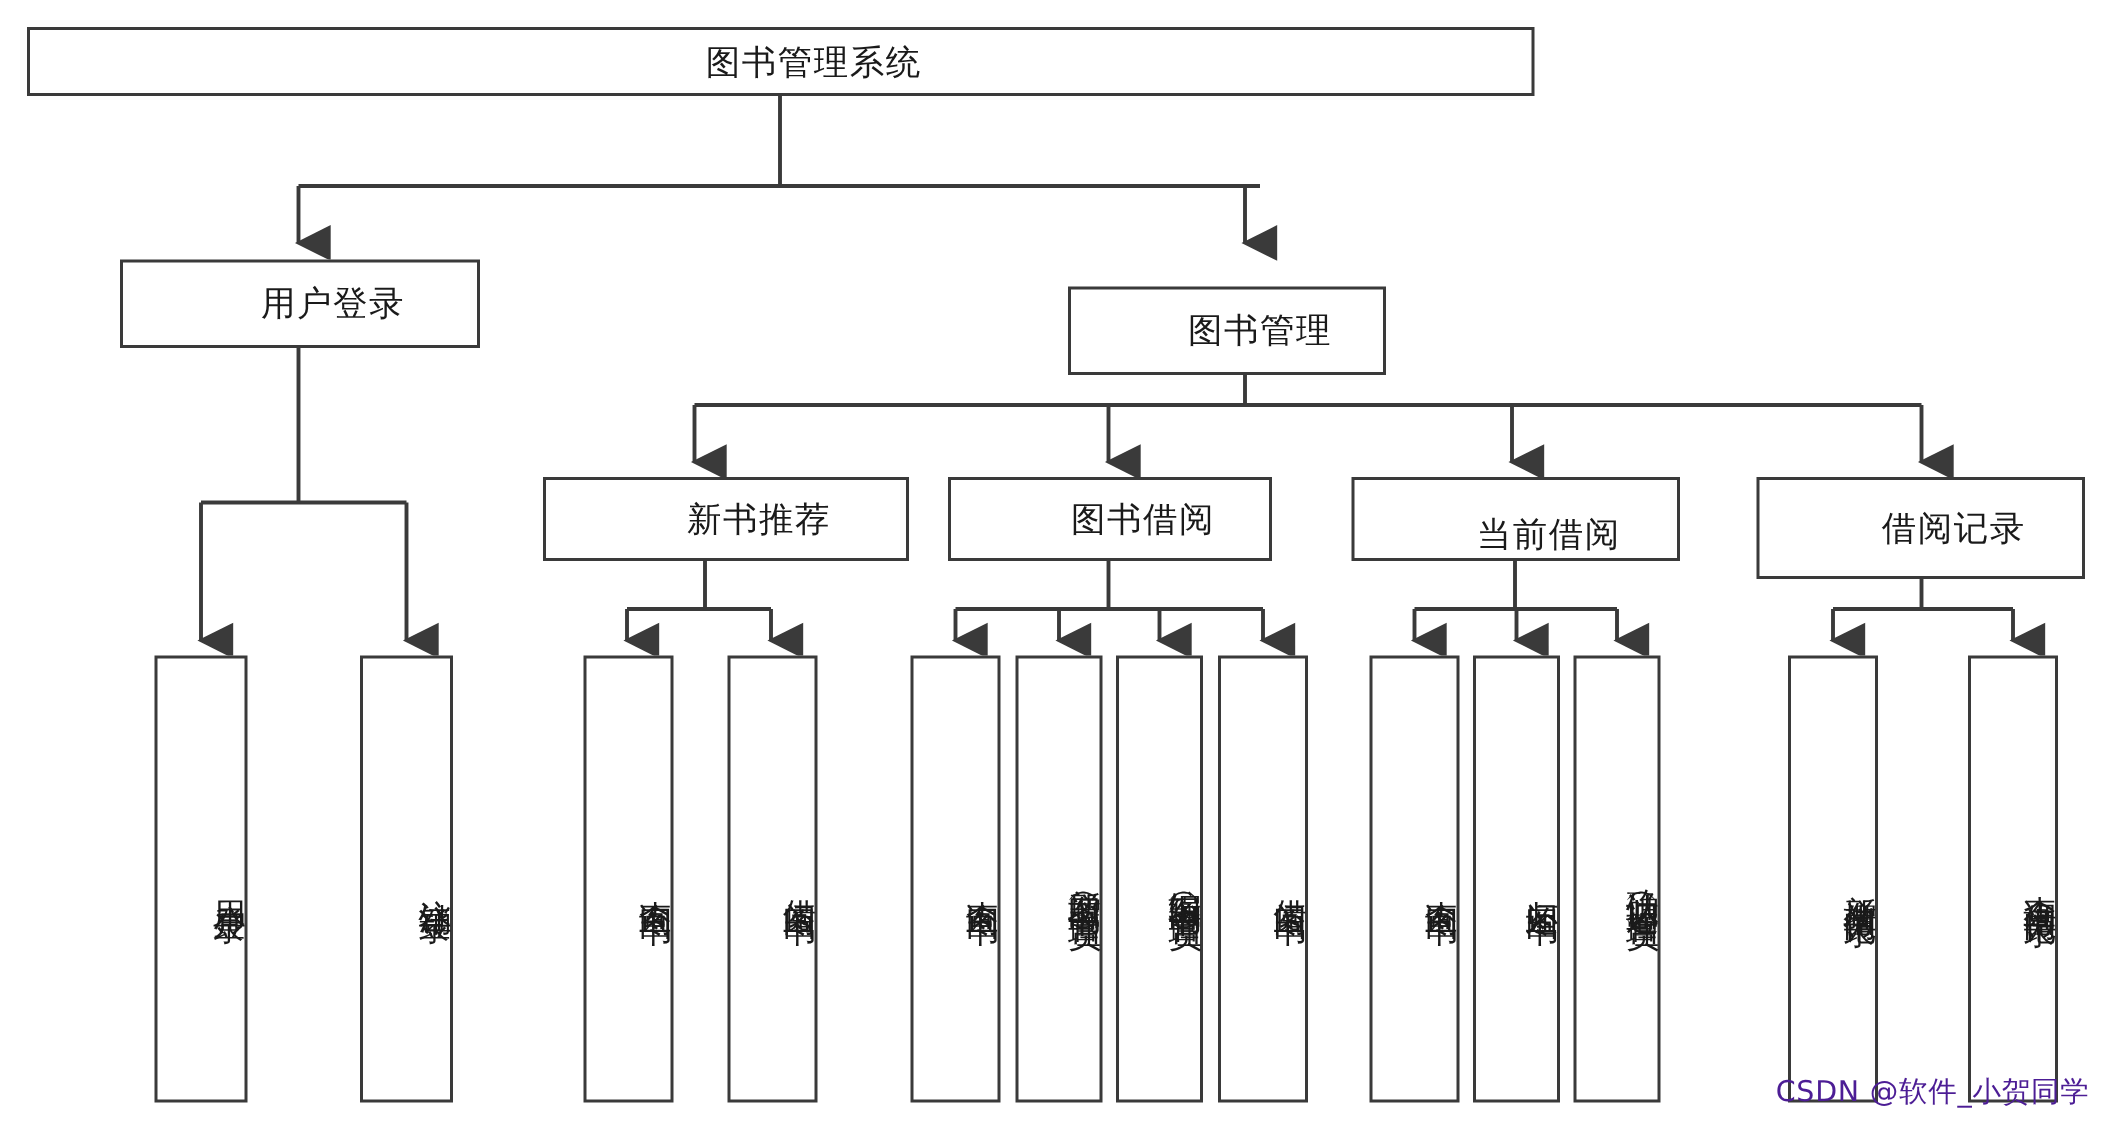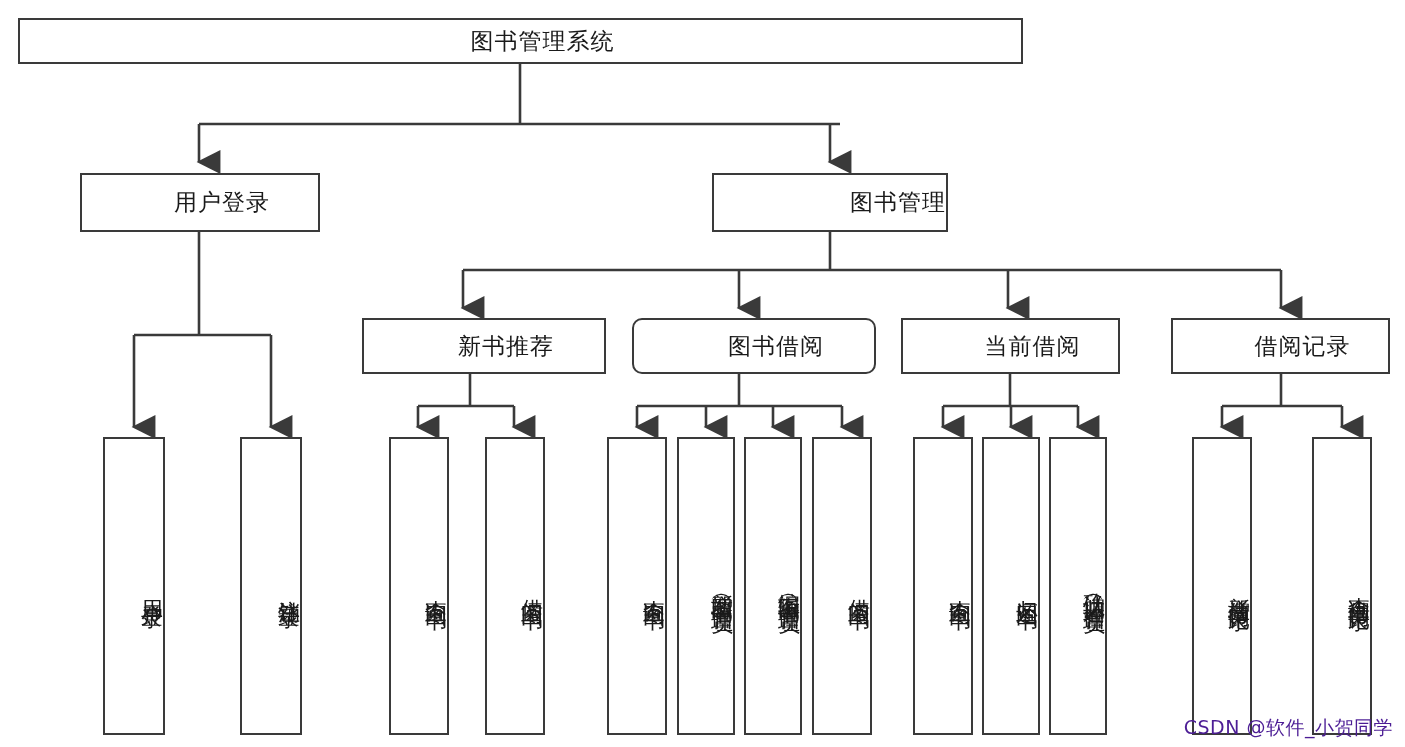--- a/index.html
+++ b/index.html
@@ -118,37 +118,37 @@
   </svg>
 
   <div class="node horiz" style="left:18px;top:18px;width:1005px;height:46px;">
     <span class="node-label">图书管理系统</span>
   </div>
 
   <div class="node horiz" style="left:80px;top:173px;width:240px;height:59px;">
     <span class="node-label">用户登录</span>
   </div>
 
-  <div class="node horiz" style="left:712px;top:173px;width:236px;height:59px;justify-content:flex-end;">
+  <div class="node horiz" style="left:712px;top:191px;width:212px;height:59px;">
     <span class="node-label">图书管理</span>
   </div>
 
   <div class="node horiz" style="left:362px;top:318px;width:244px;height:56px;">
     <span class="node-label">新书推荐</span>
   </div>
 
-  <div class="node horiz" style="left:632px;top:318px;width:244px;height:56px;border-radius:10px;">
+  <div class="node horiz" style="left:632px;top:318px;width:216px;height:56px;">
     <span class="node-label">图书借阅</span>
   </div>
 
-  <div class="node horiz" style="left:901px;top:318px;width:219px;height:56px;">
+  <div class="node horiz" style="left:901px;top:318px;width:219px;height:56px;align-items:flex-end;">
     <span class="node-label">当前借阅</span>
   </div>
 
-  <div class="node horiz" style="left:1171px;top:318px;width:219px;height:56px;">
+  <div class="node horiz" style="left:1171px;top:318px;width:219px;height:68px;">
     <span class="node-label">借阅记录</span>
   </div>
 
   <div class="node vert" style="left:103px;top:437px;width:62px;height:298px;">
     <span class="node-label">用户登录</span>
   </div>
 
   <div class="node vert" style="left:240px;top:437px;width:62px;height:298px;">
     <span class="node-label">注销登录</span>
   </div>

